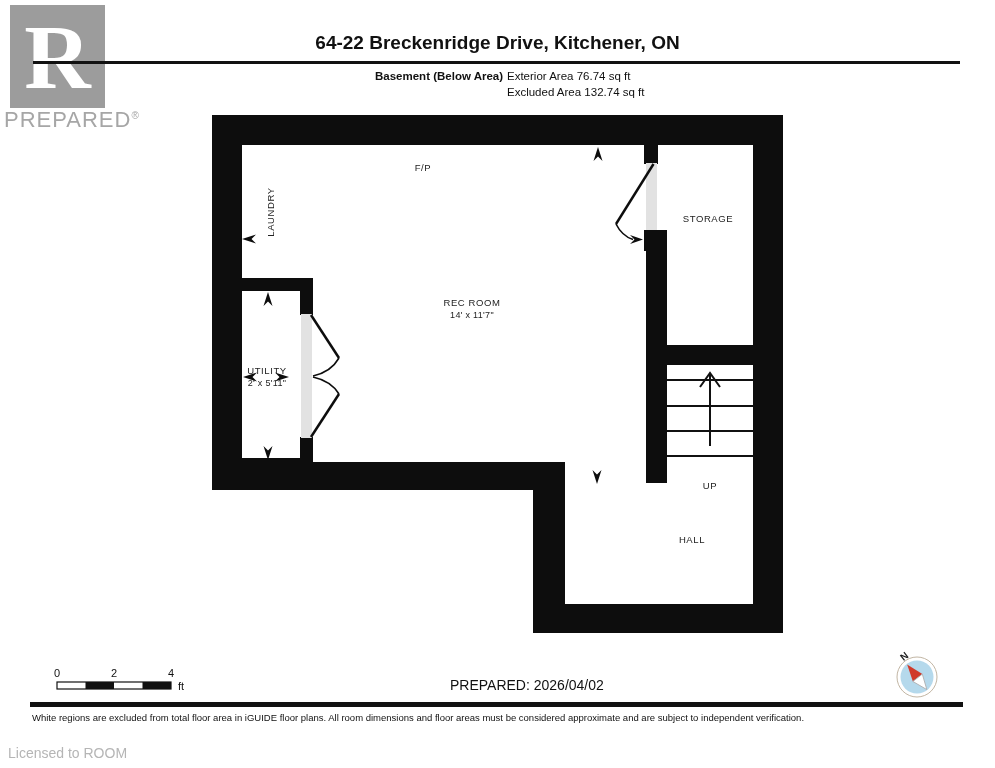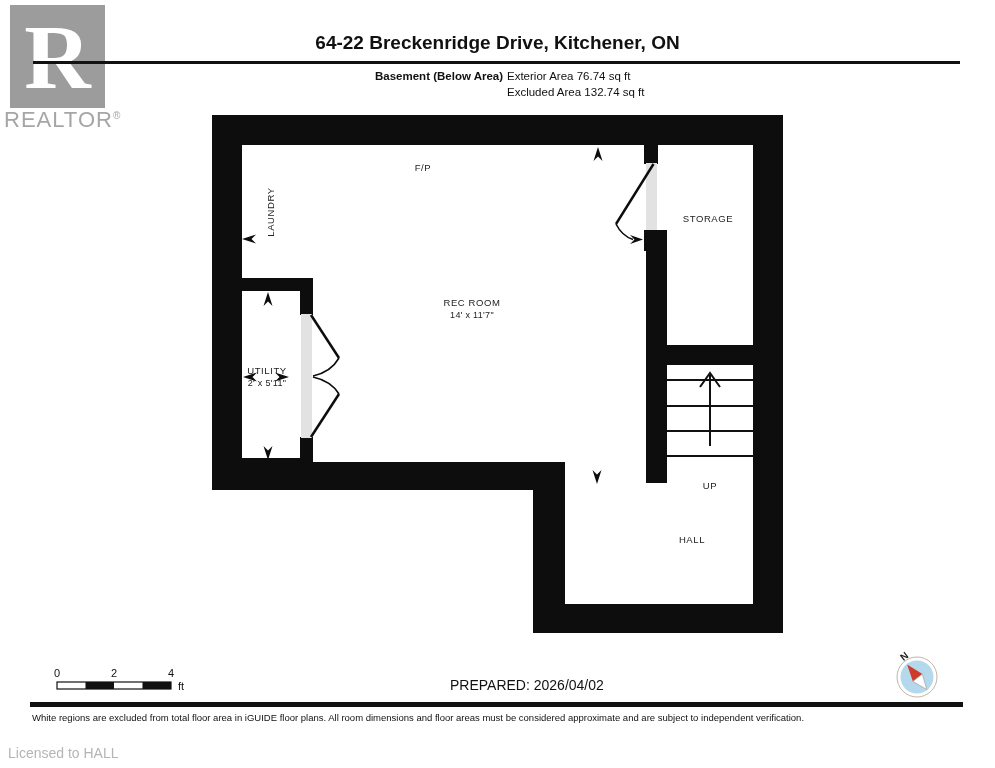--- a/index.html
+++ b/index.html
@@ -40,21 +40,21 @@
   #license { left:8px; top:745px; font-size:14px; color:#b5b5b5; }
 </style>
 </head>
 <body>
 
 <div id="page">
 
   <div id="logo-block" class="abs">
     <span id="logo-letter">R</span>
   </div>
-  <div id="logo-text" class="abs"><span>REALTOR</span><sup>®</sup></div>
+  <div id="logo-text" class="abs"><span>PREPARED</span><sup>®</sup></div>
 
   <div id="page-title" class="abs">64-22 Breckenridge Drive, Kitchener, ON</div>
   <div id="header-rule" class="abs"></div>
   <b id="floor-label" class="abs">Basement (Below Area)</b>
   <span id="exterior-area" class="abs">Exterior Area 76.74 sq ft</span>
   <span id="excluded-area" class="abs">Excluded Area 132.74 sq ft</span>
 
   <svg id="plan-svg" class="abs" width="600" height="540" viewBox="200 105 600 540" shape-rendering="crispEdges">
 
     <rect class="wall" x="212" y="115" width="571" height="30"></rect>
@@ -134,15 +134,15 @@
     <circle cx="24" cy="31" r="16.5" fill="#b5d9ec"></circle>
     <g transform="rotate(-38 24 31)">
       <polygon points="24,15 18,32 30,32" fill="#d03a2b"></polygon>
       <polygon points="18,32 24,47 30,32" fill="#ffffff" stroke="#adadad" stroke-width="0.8"></polygon>
     </g>
     <text x="8" y="14" font-size="10" font-weight="bold" fill="#222" transform="rotate(-38 11 11)" font-family="Liberation Sans, sans-serif">N</text>
   </svg>
 
   <div id="footer-rule" class="abs"></div>
   <div id="disclaimer" class="abs">White regions are excluded from total floor area in iGUIDE floor plans. All room dimensions and floor areas must be considered approximate and are subject to independent verification.</div>
-  <div id="license" class="abs">Licensed to HALL</div>
+  <div id="license" class="abs">Licensed to ROOM</div>
 
 </div>
 
 </body></html>

